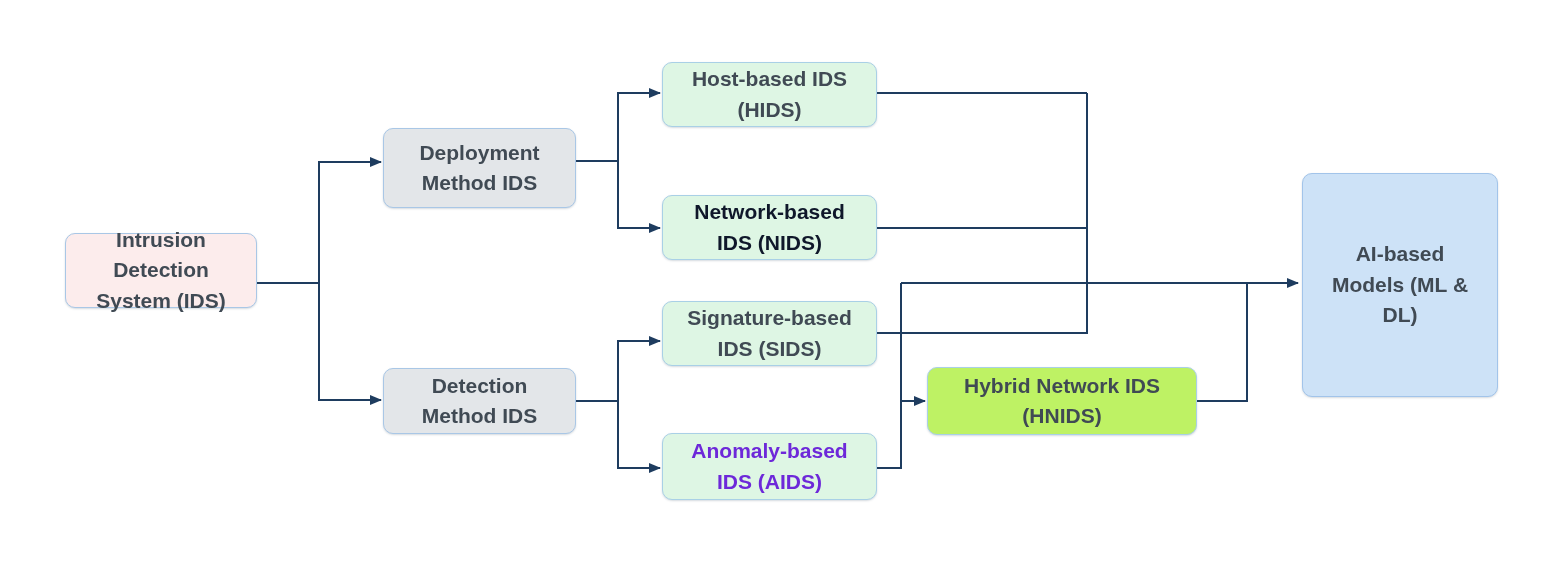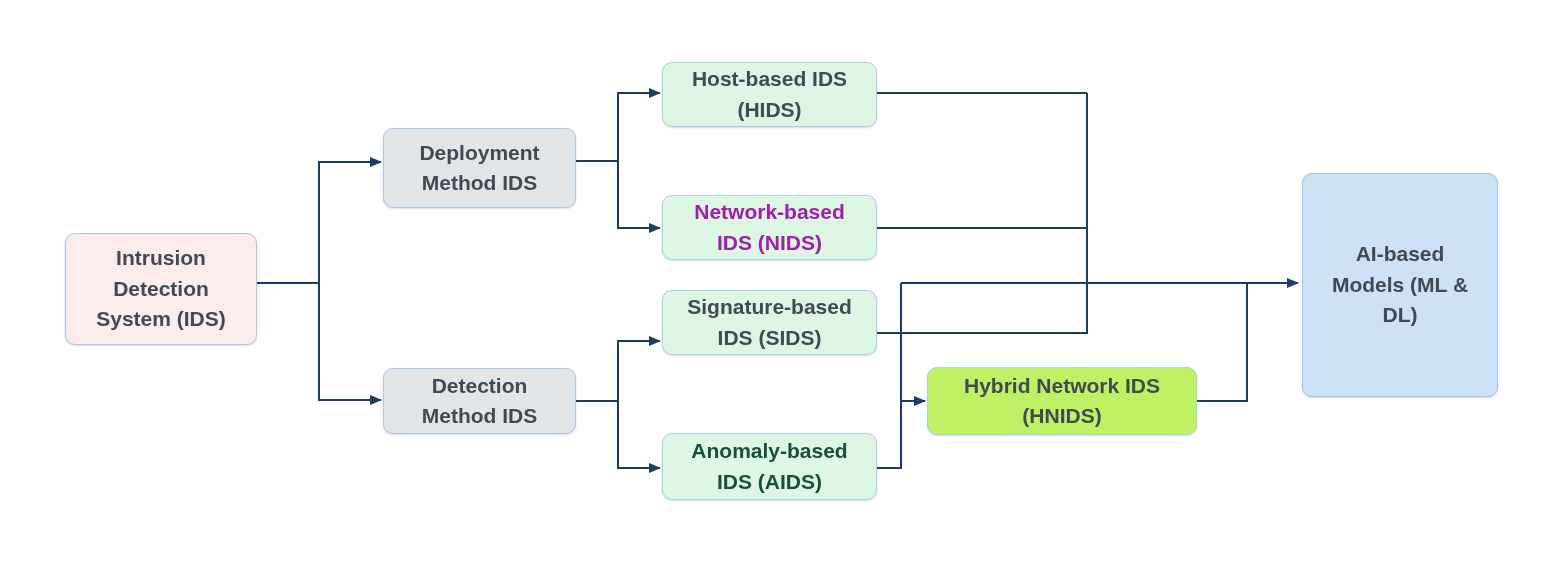--- a/index.html
+++ b/index.html
@@ -66,47 +66,47 @@
         <polyline points="877,93 1087,93" class="edge" stroke="#1e3c5f"></polyline>
         <polyline points="877,228 1087,228" class="edge" stroke="#1e3c5f"></polyline>
         <polyline points="877,333 1087,333 1087,93" class="edge" stroke="#1e3c5f"></polyline>
         <polyline points="877,468 901,468 901,283" class="edge" stroke="#1e3c5f"></polyline>
         <polyline points="901,401 925,401" class="edge" stroke="#1e3c5f" marker-end="url(#arrowhead)"></polyline>
         <polyline points="1197,401 1247,401 1247,284" class="edge" stroke="#1e3c5f"></polyline>
         <polyline points="901,283 1298,283" class="edge" stroke="#1e3c5f" marker-end="url(#arrowhead)"></polyline>
       </g>
   </svg>
   <div id="nodes">
-      <div class="node" style="left: 65px; top: 233px; width: 192px; height: 112px; background: rgb(252, 236, 236); border-color: rgb(169, 199, 230);">
+      <div class="node" style="left: 65px; top: 233px; width: 192px; height: 75px; background: rgb(252, 236, 236); border-color: rgb(169, 199, 230);">
         <span class="node-label" style="color: rgb(64, 74, 84);">Intrusion
 Detection
 System (IDS)</span>
       </div>
       <div class="node" style="left: 383px; top: 128px; width: 193px; height: 80px; background: rgb(227, 230, 233); border-color: rgb(169, 199, 230);">
         <span class="node-label" style="color: rgb(64, 74, 84);">Deployment
 Method IDS</span>
       </div>
       <div class="node" style="left: 383px; top: 368px; width: 193px; height: 66px; background: rgb(227, 230, 233); border-color: rgb(169, 199, 230);">
         <span class="node-label" style="color: rgb(64, 74, 84);">Detection
 Method IDS</span>
       </div>
       <div class="node" style="left: 662px; top: 62px; width: 215px; height: 65px; background: rgb(222, 246, 228); border-color: rgb(169, 208, 230);">
         <span class="node-label" style="color: rgb(64, 74, 84);">Host-based IDS
 (HIDS)</span>
       </div>
       <div class="node" style="left: 662px; top: 195px; width: 215px; height: 65px; background: rgb(222, 246, 228); border-color: rgb(169, 208, 230);">
-        <span class="node-label" style="color: #a21caf;">Network-based
+        <span class="node-label" style="color: #0f172a;">Network-based
 IDS (NIDS)</span>
       </div>
-      <div class="node" style="left: 662px; top: 290px; width: 215px; height: 65px; background: rgb(222, 246, 228); border-color: rgb(169, 208, 230);">
+      <div class="node" style="left: 662px; top: 301px; width: 215px; height: 65px; background: rgb(222, 246, 228); border-color: rgb(169, 208, 230);">
         <span class="node-label" style="color: rgb(64, 74, 84);">Signature-based
 IDS (SIDS)</span>
       </div>
       <div class="node" style="left: 662px; top: 433px; width: 215px; height: 67px; background: rgb(222, 246, 228); border-color: rgb(169, 208, 230);">
-        <span class="node-label" style="color: #14532d; text-align: center;">Anomaly-based
+        <span class="node-label" style="color: #6d28d9; text-align: center;">Anomaly-based
 IDS (AIDS)</span>
       </div>
       <div class="node" style="left: 927px; top: 367px; width: 270px; height: 68px; background: #bef264; border-color: rgb(169, 208, 230);">
         <span class="node-label" style="color: rgb(64, 74, 84);">Hybrid Network IDS
 (HNIDS)</span>
       </div>
       <div class="node" style="left: 1302px; top: 173px; width: 196px; height: 224px; background: rgb(205, 226, 247); border-color: rgb(162, 196, 234);">
         <span class="node-label" style="color: rgb(64, 74, 84);">AI-based
 Models (ML &amp;
 DL)</span>

